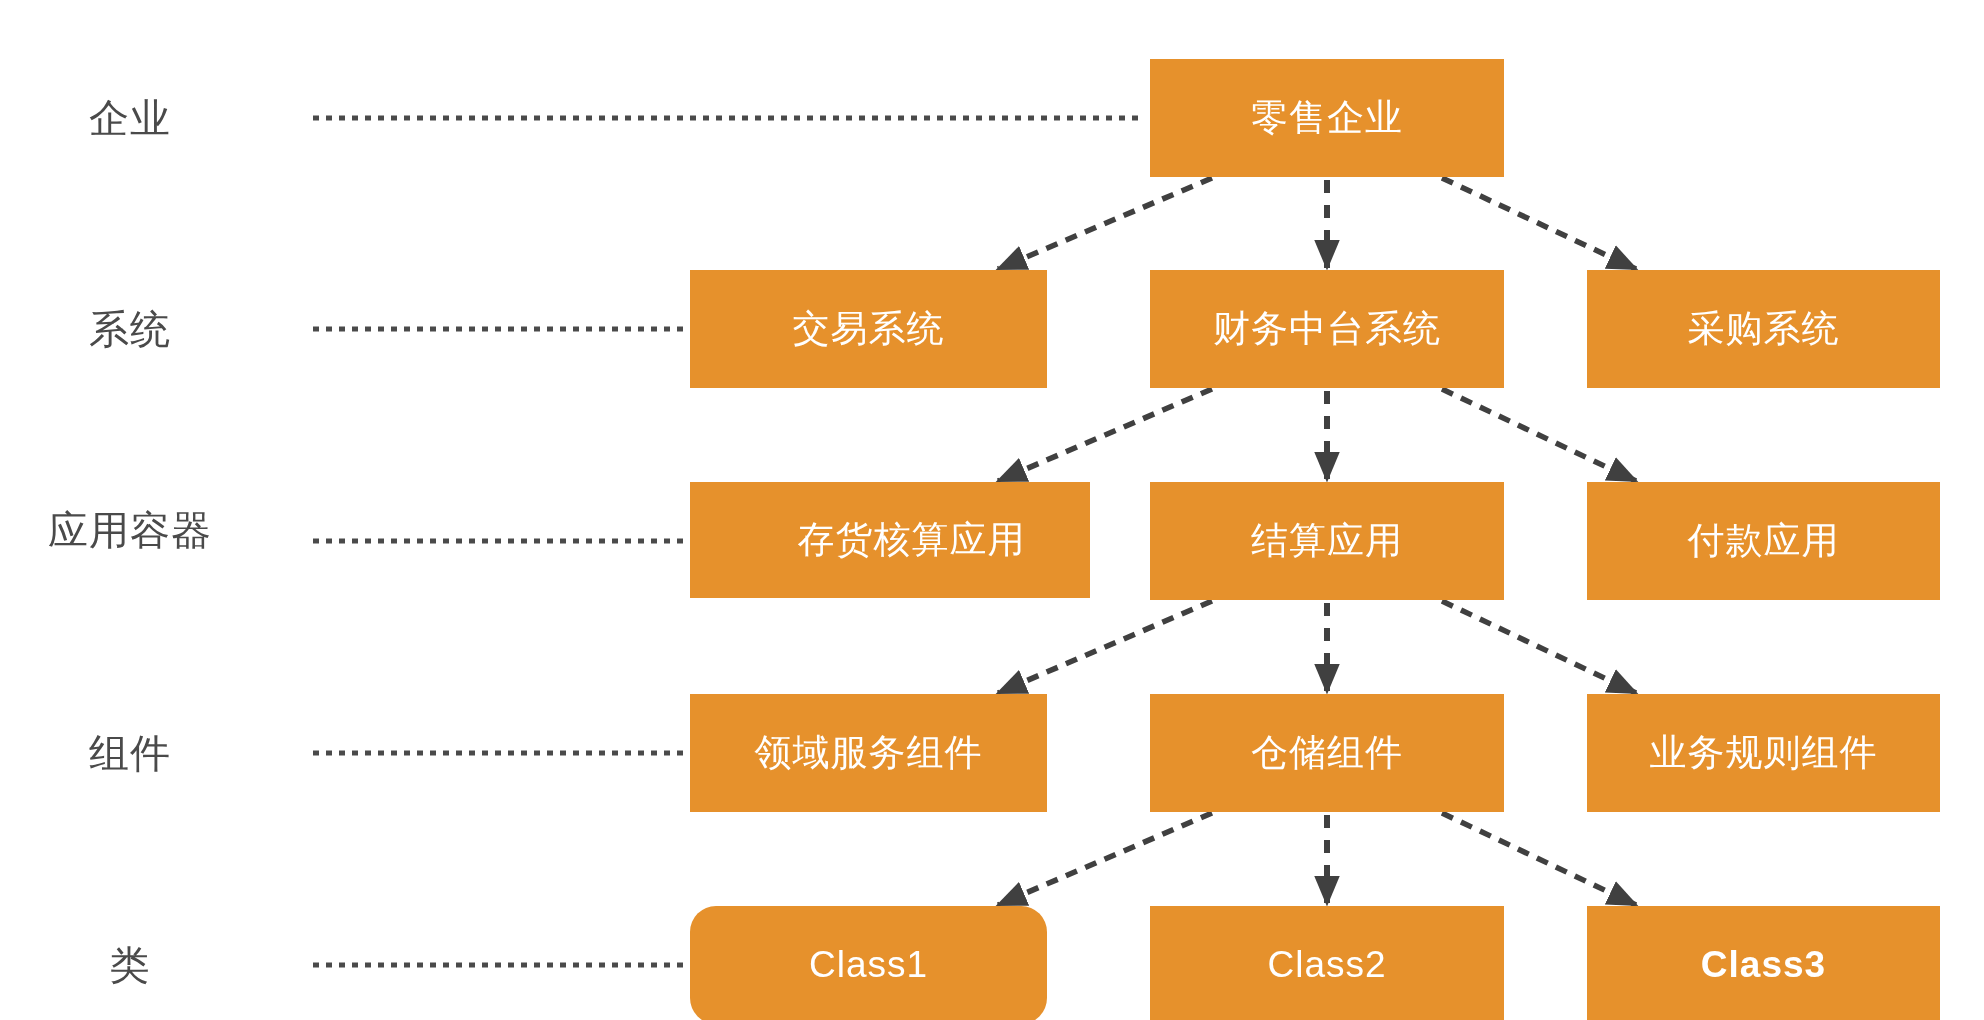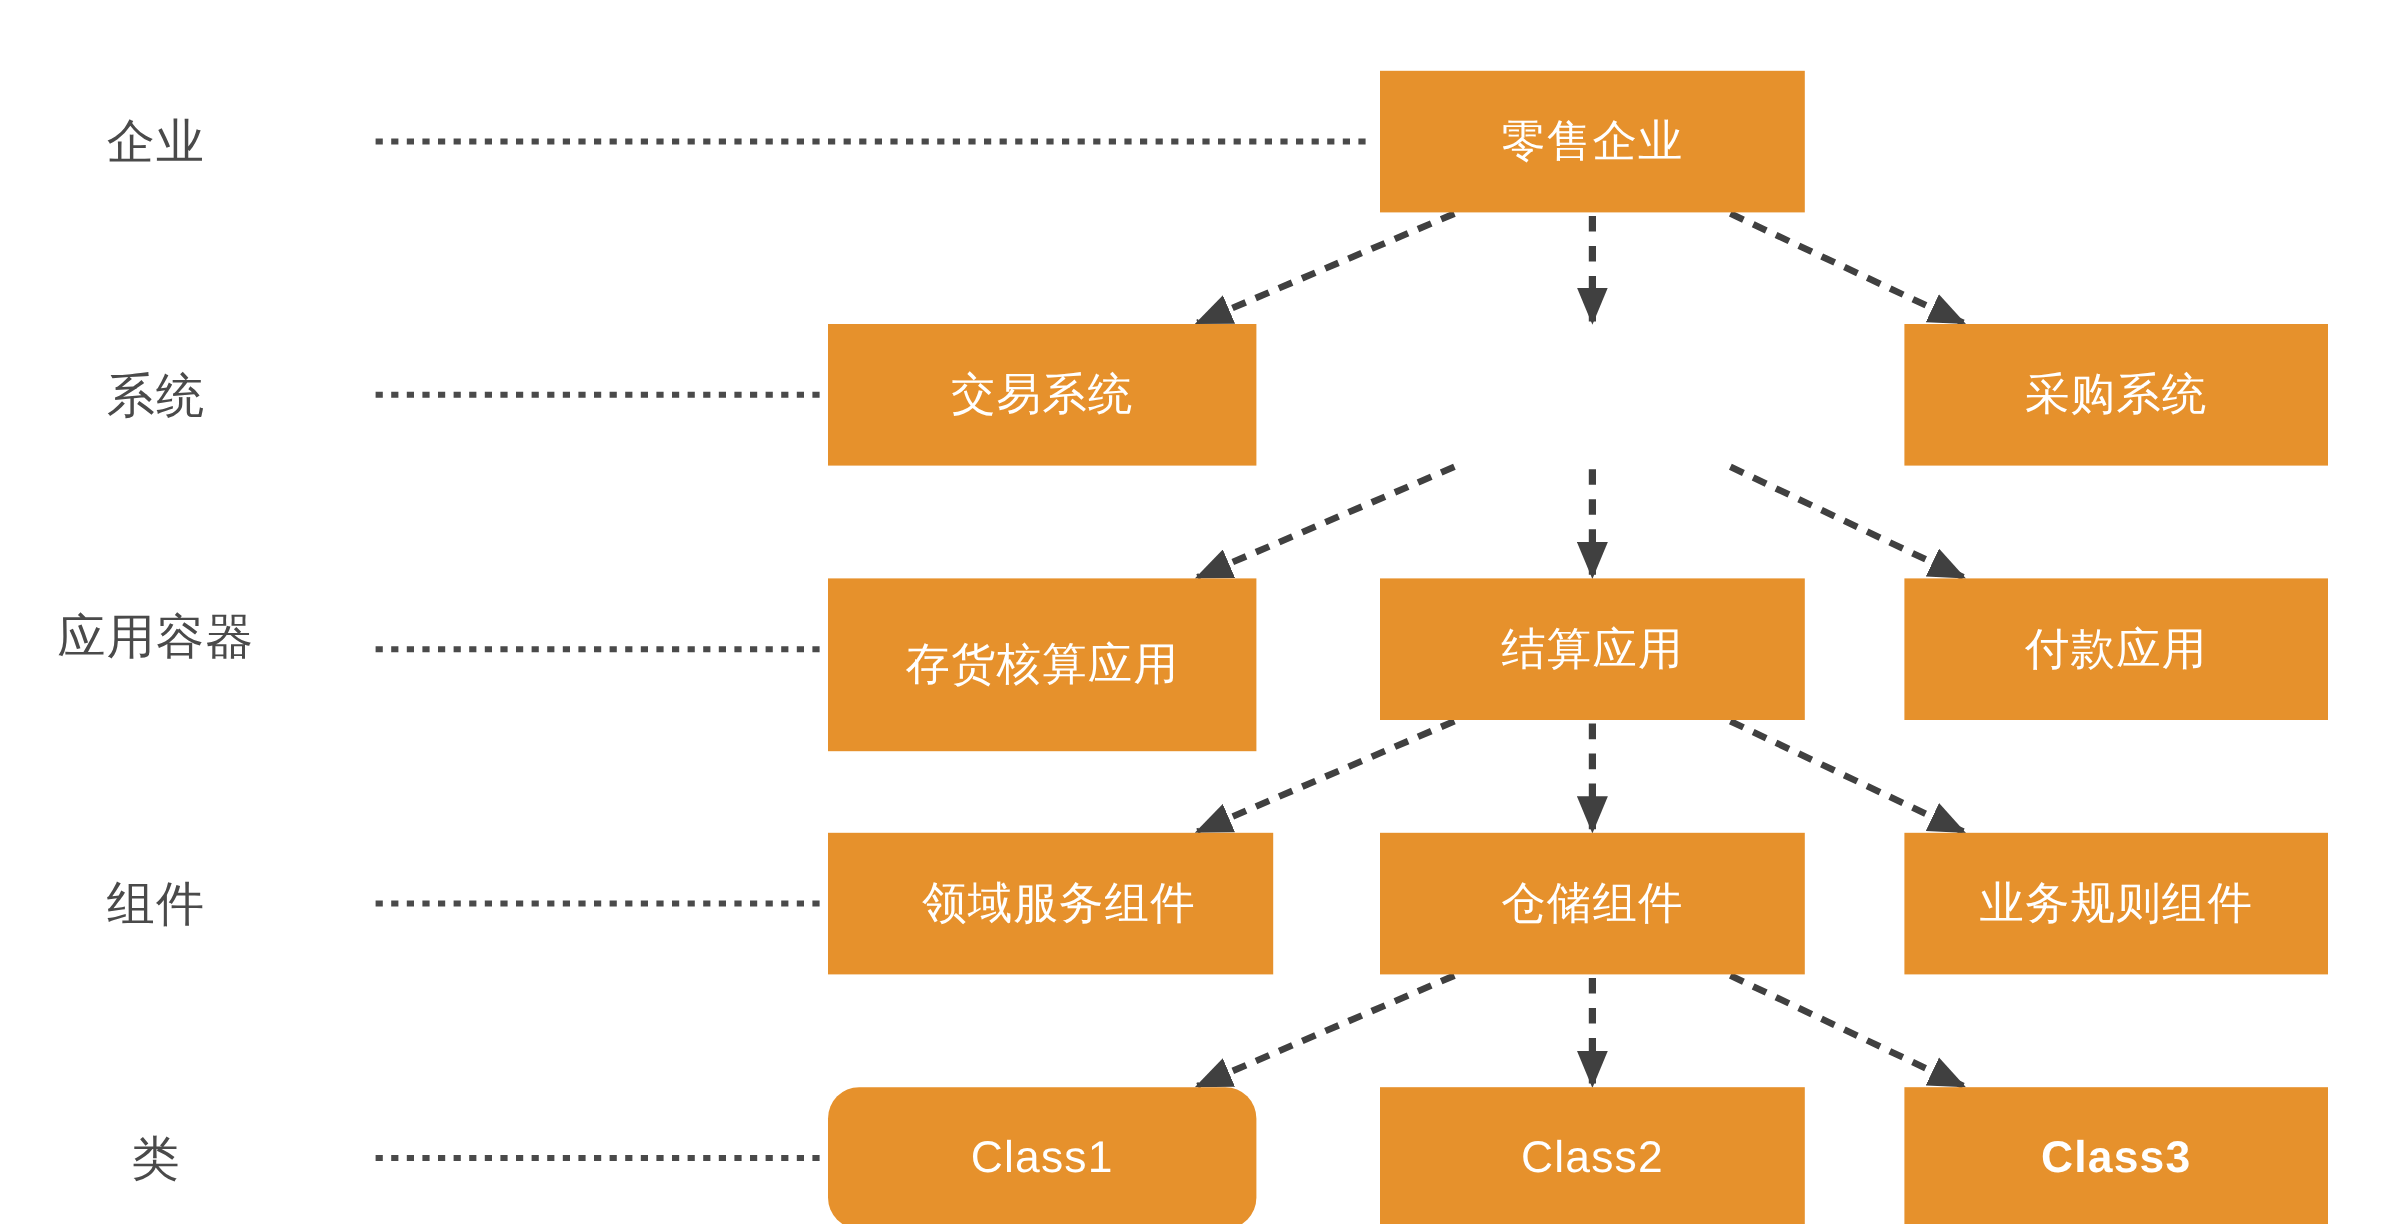--- a/index.html
+++ b/index.html
@@ -72,26 +72,27 @@
       <line x1="1442" y1="564" x2="1636" y2="656" class="diag" marker-end="url(#ah)"></line>
       <line x1="1212" y1="776" x2="998" y2="868" class="diag" marker-end="url(#ah)"></line>
       <line x1="1327" y1="778" x2="1327" y2="867" class="vert" marker-end="url(#ah)"></line>
       <line x1="1442" y1="776" x2="1636" y2="868" class="diag" marker-end="url(#ah)"></line>
     </svg>
   <div class="bottom-band"></div>
 <div class="level-label" style="top: 22px;">企业</div>
     <div class="node" style="left: 1150px; top: 22px; width: 354px; height: 118px;">零售企业</div>
     <div class="level-label" style="top: 233px;">系统</div>
     <div class="node" style="left: 690px; top: 233px; width: 357px; height: 118px;">交易系统</div>
+    <div class="node" style="left: 1150px; top: 233px; width: 354px; height: 118px;">财务中台系统</div>
     <div class="node" style="left: 1587px; top: 233px; width: 353px; height: 118px;">采购系统</div>
     <div class="level-label" style="top: 434px;">应用容器</div>
-    <div class="node" style="left: 690px; top: 445px; width: 357px; height: 144px;">存货核算应用</div>
+    <div class="node" style="left: 690px; top: 445px; width: 357px; height: 116px; padding-left: 43px;">存货核算应用</div>
     <div class="node" style="left: 1587px; top: 445px; width: 353px; height: 118px;">付款应用</div>
     <div class="node" style="left: 1150px; top: 445px; width: 354px; height: 118px;">结算应用</div>
     <div class="level-label" style="top: 657px;">组件</div>
-    <div class="node" style="left: 690px; top: 657px; width: 357px; height: 118px; padding-left: 14px;">领域服务组件</div>
+    <div class="node" style="left: 690px; top: 657px; width: 357px; height: 118px;">领域服务组件</div>
     <div class="node" style="left: 1150px; top: 657px; width: 354px; height: 118px;">仓储组件</div>
     <div class="node" style="left: 1587px; top: 657px; width: 353px; height: 118px;">业务规则组件</div>
     <div class="level-label" style="top: 869px;">类</div>
     <div class="node" style="left: 690px; top: 869px; width: 357px; height: 118px; border-radius: 26px;">Class1</div>
     <div class="node" style="left: 1150px; top: 869px; width: 354px; height: 118px;">Class2</div>
     <div class="node" style="left: 1587px; top: 869px; width: 353px; height: 118px; font-weight: bold;">Class3</div>
   </div>
 
 </body></html>

